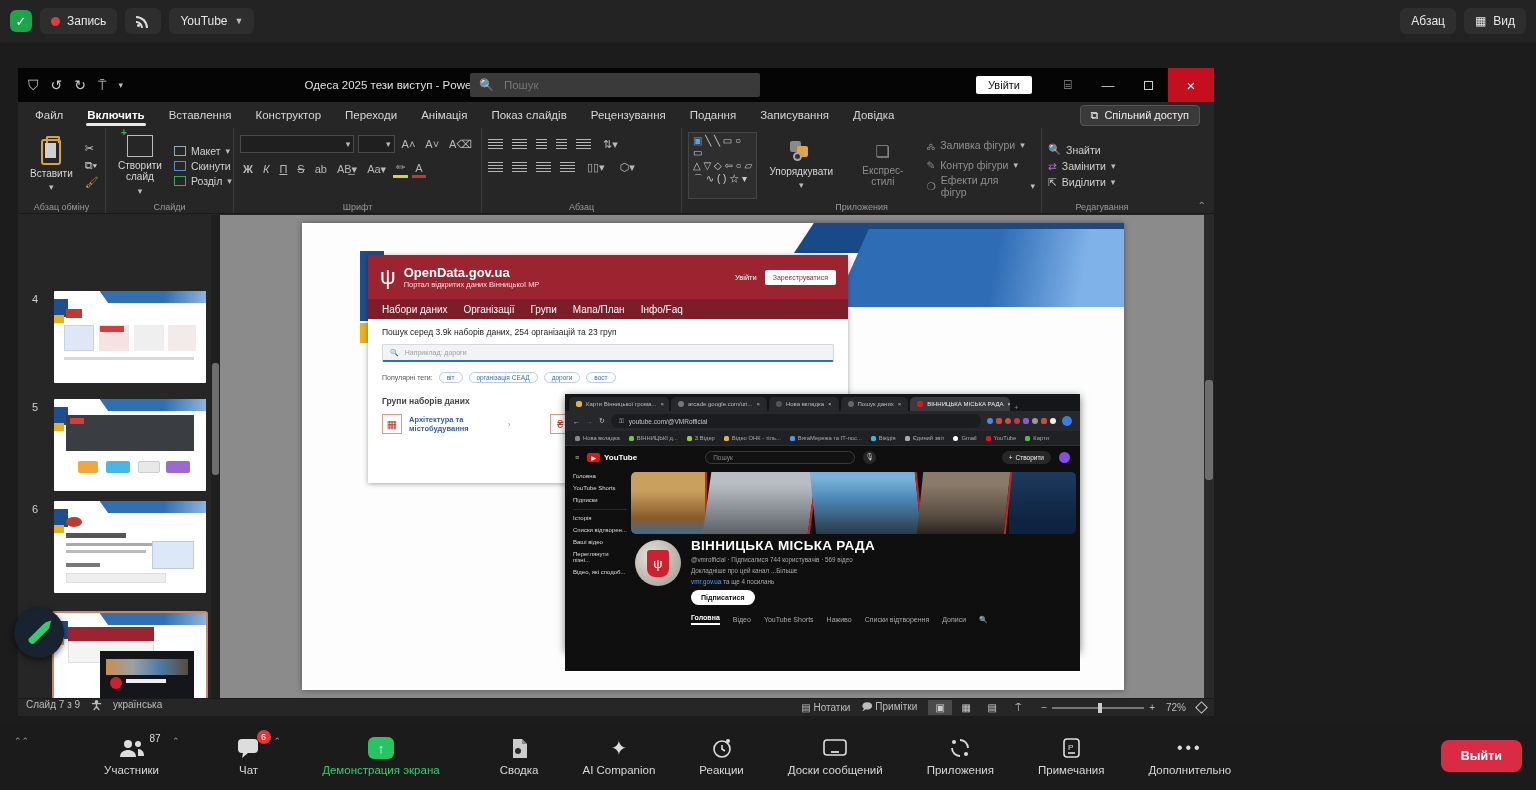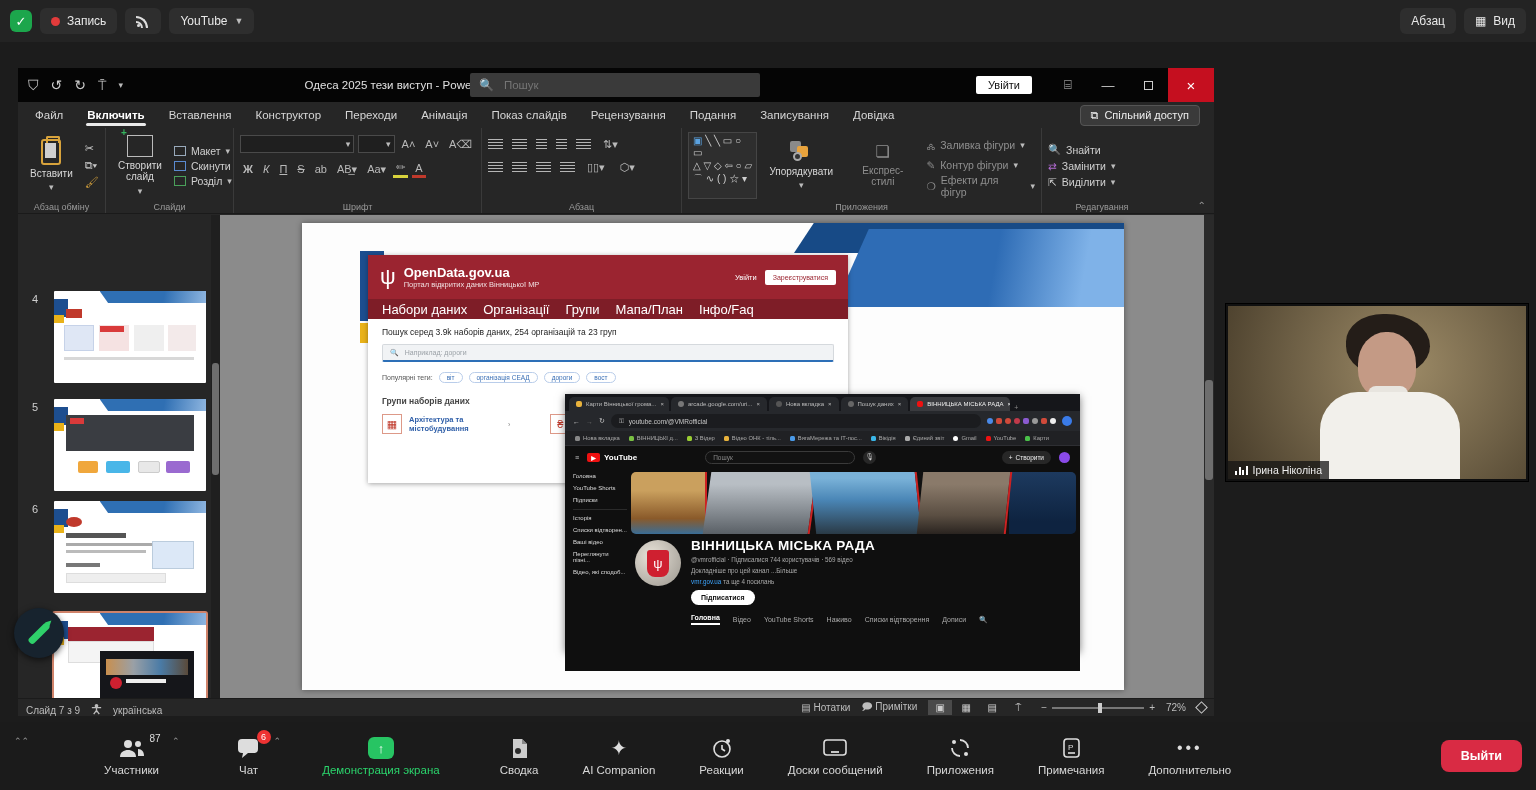--- a/index.html
+++ b/index.html
@@ -90,21 +90,21 @@
 
   
   .od{position:absolute;left:66px;top:32px;width:480px;height:228px;background:#fff;box-shadow:0 1px 5px rgba(0,0,0,.35);font-size:7px;}
   .od-head{height:44px;background:#9b2430;display:flex;align-items:center;padding:0 12px;color:#fff;}
   .od-logo{font-size:22px;margin-right:8px;}
   .od-title{font-size:13px;font-weight:bold;}
   .od-sub{font-size:7.5px;opacity:.85;}
   .od-auth{margin-left:auto;display:flex;align-items:center;gap:8px;}
   .od-login{font-size:7.5px;}
   .od-reg{background:#fff;color:#9b2430;font-size:7px;padding:4px 8px;border-radius:2px;border:none;}
-  .od-nav{height:20px;background:#7e1d27;display:flex;align-items:center;gap:16px;padding:0 14px;color:#fff;font-size:13px;}
+  .od-nav{height:20px;background:#7e1d27;display:flex;align-items:center;gap:16px;padding:0 14px;color:#fff;font-size:10px;}
   .od-body{padding:8px 14px;color:#333;}
   .od-search-line{font-size:8.5px;color:#222;margin-bottom:7px;}
   .od-input{height:18px;background:#f1f3f5;border:1px solid #d5d9dd;border-bottom:2px solid #2d6fb7;border-radius:2px;display:flex;align-items:center;gap:6px;padding:0 7px;color:#9aa0a6;}
   .od-tags{margin-top:10px;display:flex;align-items:center;gap:6px;color:#555;}
   .tagpill{border:1px solid #b9cdea;color:#3a6fb5;border-radius:8px;padding:1px 7px;font-size:6.5px;background:#fff;}
   .od-groups-label{margin-top:13px;font-weight:bold;color:#444;font-size:8.5px;}
   .od-grow{display:flex;gap:40px;margin-top:8px;}
   .od-gitem{display:flex;gap:7px;align-items:center;}
   .od-gicon{width:20px;height:20px;border:1px solid #d98;position:relative;color:#c0392b;font-size:11px;display:flex;align-items:center;justify-content:center;}
   .od-gname{color:#2e5ea8;font-weight:bold;font-size:7.5px;line-height:1.2;}
@@ -139,21 +139,21 @@
   .chname{position:absolute;left:64px;top:70px;color:#fff;font-weight:bold;font-size:13.5px;letter-spacing:.3px;}
   .chmeta{position:absolute;left:64px;top:88px;color:#aaa;font-size:6.3px;}
   .chdesc{position:absolute;left:64px;top:99px;color:#aaa;font-size:6.3px;}
   .chlink{position:absolute;left:64px;top:110px;font-size:6.3px;color:#3ea6ff;}
   .chlink span{color:#aaa;}
   .subbtn{position:absolute;left:64px;top:122px;background:#fff;color:#0f0f0f;border-radius:9px;font-size:7px;font-weight:bold;padding:4px 10px;border:none;}
   .yttabs{position:absolute;left:64px;top:146px;display:flex;gap:13px;font-size:7px;color:#aaa;align-items:center;}
   .yttabs .on{color:#fff;font-weight:bold;border-bottom:2px solid #fff;padding-bottom:2px;}
 
   
-  .statusbar{position:absolute;left:0;bottom:0;width:100%;height:18px;background:#262626;border-top:1px solid #1b1b1b;display:flex;align-items:flex-end;color:#bdbdbd;font-size:10px;padding:0 8px;gap:10px;}
+  .statusbar{position:absolute;left:0;bottom:0;width:100%;height:18px;background:#262626;border-top:1px solid #1b1b1b;display:flex;align-items:flex-start;color:#bdbdbd;font-size:10px;padding:0 8px;gap:10px;}
   .sb-right{margin-left:auto;display:flex;align-items:center;gap:11px;}
   .views{display:flex;gap:2px;}
   .vbtn{width:24px;height:15px;display:flex;align-items:center;justify-content:center;color:#ccc;font-size:10px;}
   .vbtn.on{background:#4a4a4a;}
   .zslider{display:flex;align-items:center;gap:5px;}
   .ztrack{width:92px;height:2px;background:#777;position:relative;}
   .zhandle{position:absolute;left:46px;top:-4px;width:4px;height:10px;background:#ccc;}
   .fit{width:9px;height:9px;border:1.5px solid #ccc;transform:rotate(45deg);}
 
   
@@ -696,37 +696,20 @@
               <div class="zhandle"></div>
             </div>
           <span>+</span>
         </div>
         <span>72%</span>
         <span class="fit"></span>
       </div>
     </div>
   </div>
 
-  <div class="abs webcam">
-    <div class="cam-bg">
-      <div class="hair"></div>
-        <div class="face"></div>
-        <div class="neck"></div>
-        <div class="sweater"></div>
-    </div>
-    <div class="namebadge">
-      <span class="bars">
-          <i style="height:4px;"></i>
-          <i style="height:8px;"></i>
-          <i style="height:5px;"></i>
-          <i style="height:9px;"></i>
-        </span>
-      <span>Ірина Ніколіна</span>
-    </div>
-  </div>
 
   <div class="abs fab">
     <span class="pencil"></span>
   </div>
 
   <div class="abs zoombar">
     <span class="chev">⌃</span>
 
     <span class="chev">⌃</span>
 

